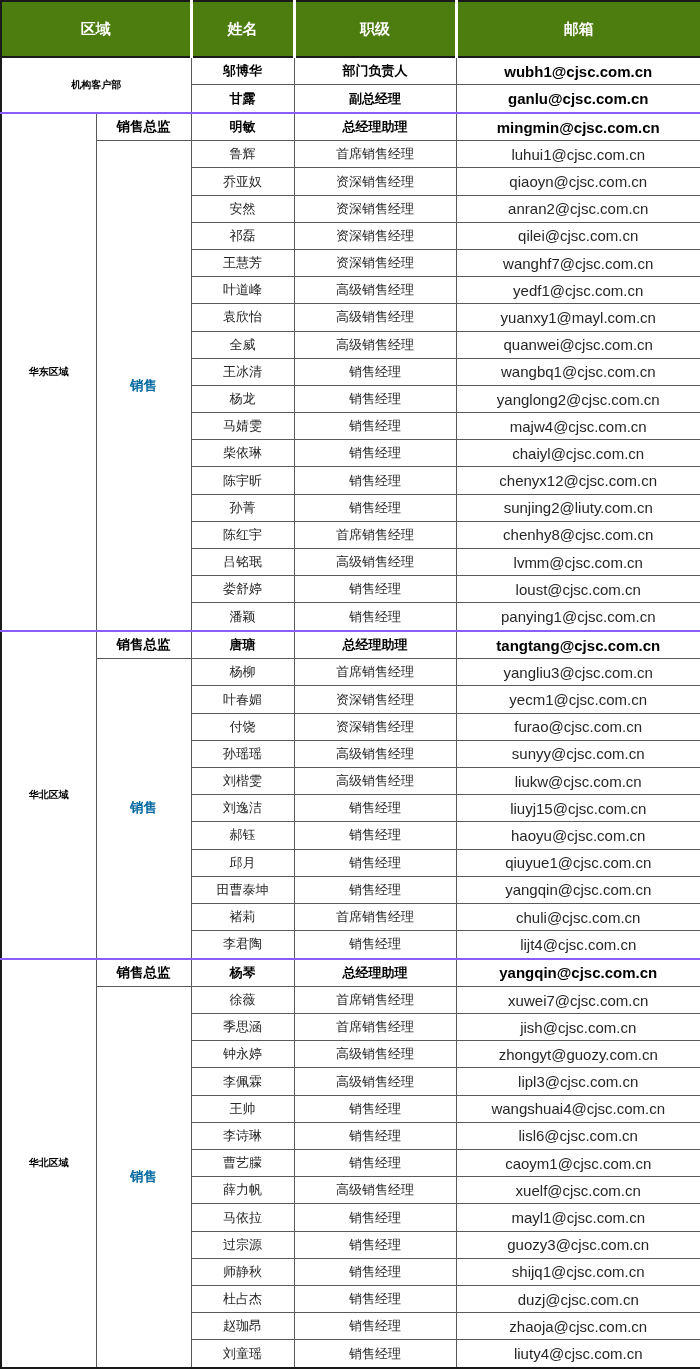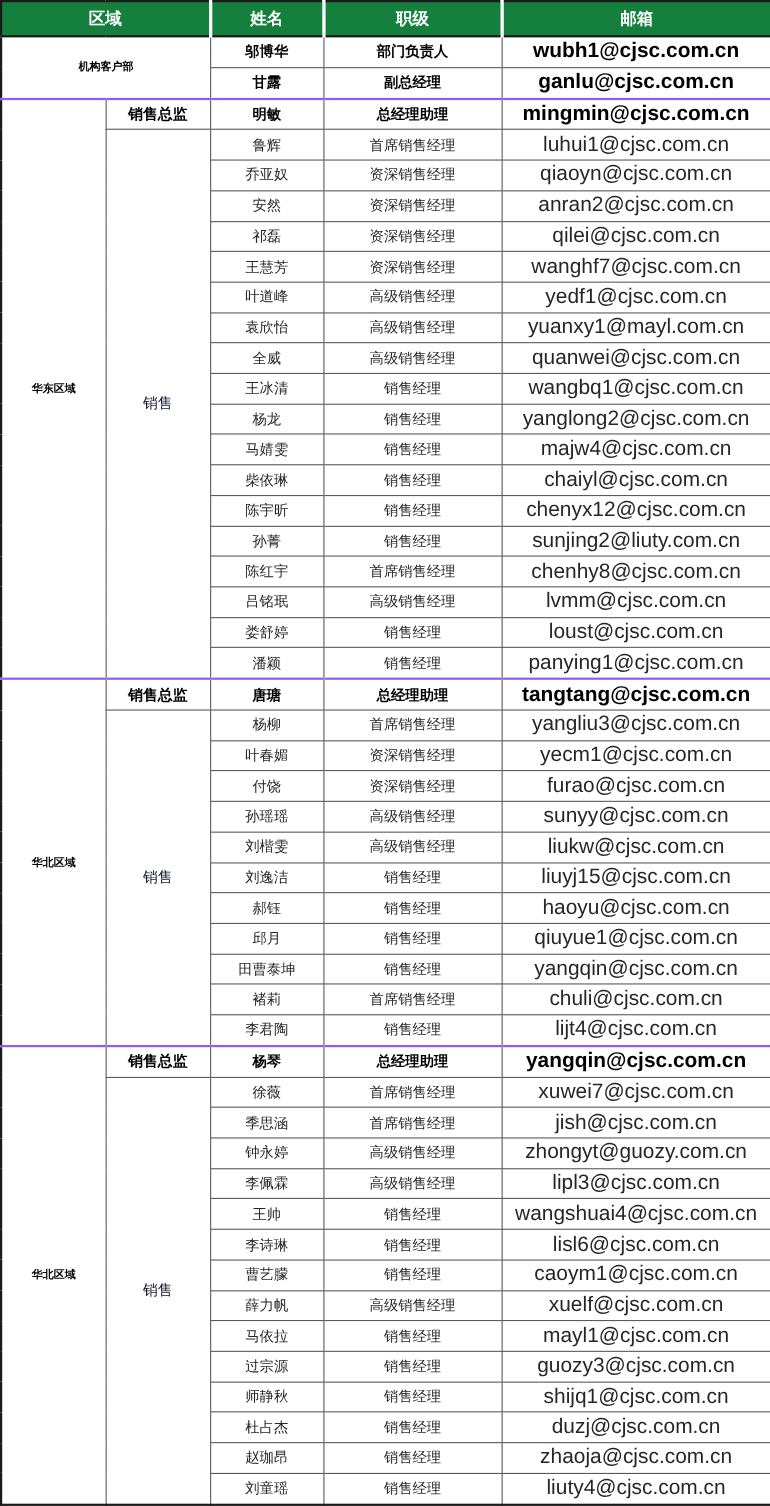--- a/index.html
+++ b/index.html
@@ -14,55 +14,55 @@
     border: 2px solid #1a1a1a;
     background: #ffffff;
   }
   col.c-region1 { width: 95px; }
   col.c-region2 { width: 95px; }
   col.c-name    { width: 103px; }
   col.c-title   { width: 162px; }
   col.c-email   { width: 245px; }
 
   thead th {
-    background: #15803d;
+    background: #4d7c0f;
     color: #ffffff;
     font-weight: bold;
     font-size: 15px;
     height: 30px;
     text-align: center;
     vertical-align: middle;
     border-right: 3px solid #ffffff;
     border-bottom: 2px solid #1a1a1a;
-    padding: 0;
+    padding: 12px;
   }
   thead th:last-child { border-right: none; }
 
   td {
     border: 1px solid #5a5a5a;
     text-align: center;
     vertical-align: middle;
     font-size: 13px;
     color: #262626;
     padding: 0 2px;
     background: #ffffff;
     overflow: hidden;
     white-space: nowrap;
   }
   td.region {
     font-weight: bold;
     color: #000000;
     font-size: 10px;
   }
   td.sub {
-    font-weight: normal;
-    color: #0f172a;
+    font-weight: bold;
+    color: #0369a1;
     font-size: 13.5px;
   }
-  td.email { font-size: 19px; }
+  td.email { font-size: 15px; }
   tr.bold-row td {
     font-weight: bold;
     color: #000000;
   }
   tr.group-start td { border-top: 2px solid #8b5cf6; }
 </style>
 </head>
 <body>
 
 <table class="contacts">

